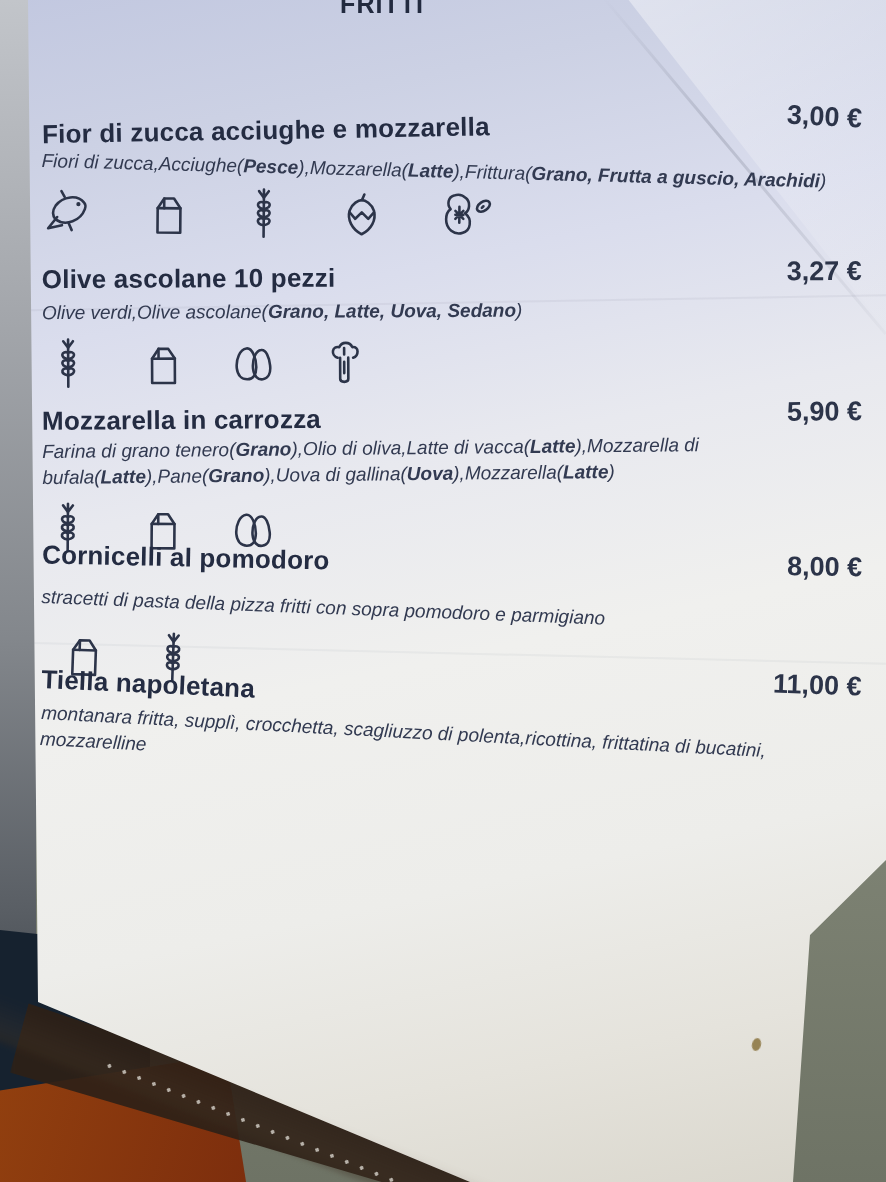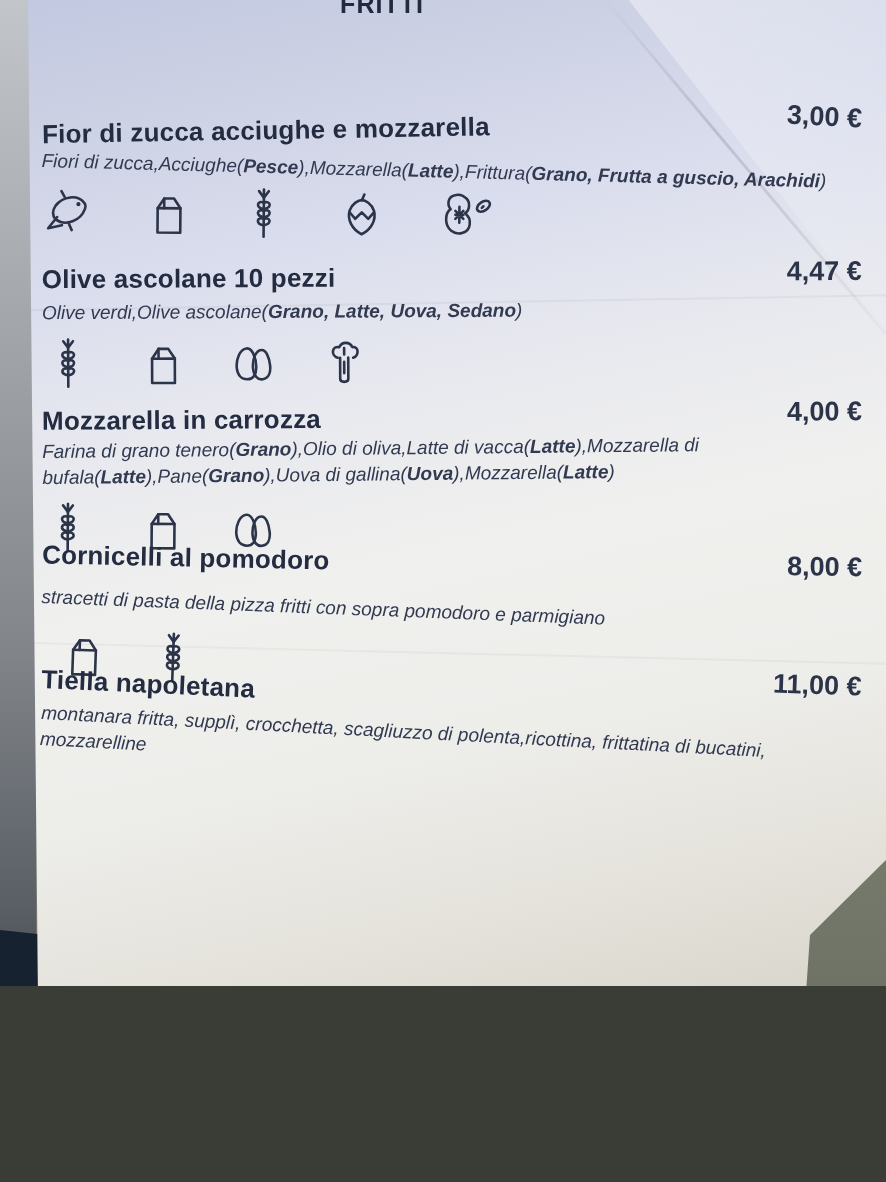--- a/index.html
+++ b/index.html
@@ -1,17 +1,17 @@
 <!DOCTYPE html>
 <html><head>
 <meta charset="utf-8">
 <style>
   html,body{margin:0;padding:0;background:#3a3d36;}
   .photo{
-    position:relative; width:886px; height:986px; overflow:hidden;
+    position:relative; width:886px; height:1182px; overflow:hidden;
     font-family:"Liberation Sans","DejaVu Sans",sans-serif;
     background:linear-gradient(180deg,#838877 0%,#8b9080 45%,#6e7365 100%);
   }
   
   .bg-left-strip{position:absolute;left:0;top:0;width:36px;height:1030px;
     background:linear-gradient(180deg,#c2c5ca 0%,#a4a7ac 30%,#83878c 62%,#5a5f65 88%,#42474d 100%);}
   .bg-navy{position:absolute;left:0;top:938px;width:150px;height:230px;background:#16222f;transform:skewY(6deg);}
   .bg-table{position:absolute;left:-20px;top:1074px;width:260px;height:160px;
     background:linear-gradient(115deg,#93410f,#7c2d0d);transform:rotate(-9deg);}
   .bg-seam-band{position:absolute;left:10px;top:985px;width:620px;height:230px;
@@ -152,21 +152,21 @@
           </svg>
         <svg class="ic ic-wide" viewBox="0 0 80 64">
             <use href="#i-peanut"></use>
           </svg>
       </div>
     </section>
 
     <section class="item item2">
       <div class="trow">
         <h2 class="title">Olive ascolane 10 pezzi</h2>
-        <div class="price">4,47 €</div>
+        <div class="price">3,27 €</div>
       </div>
       <p class="desc"><span>Olive verdi,Olive ascolane(</span><span class="seg-bold">Grano, Latte, Uova, Sedano</span><span>)</span></p>
       <div class="icons gap-md">
         <svg class="ic">
             <use href="#i-wheat"></use>
           </svg>
         <svg class="ic">
             <use href="#i-milk"></use>
           </svg>
         <svg class="ic">
@@ -174,21 +174,21 @@
           </svg>
         <svg class="ic">
             <use href="#i-celery"></use>
           </svg>
       </div>
     </section>
 
     <section class="item item3">
       <div class="trow">
         <h2 class="title">Mozzarella in carrozza</h2>
-        <div class="price">4,00 €</div>
+        <div class="price">5,90 €</div>
       </div>
       <p class="desc"><span>Farina di grano tenero(</span><span class="seg-bold">Grano</span><span>),Olio di oliva,Latte di vacca(</span><span class="seg-bold">Latte</span><span>),Mozzarella di bufala(</span><span class="seg-bold">Latte</span><span>),Pane(</span><span class="seg-bold">Grano</span><span>),Uova di gallina(</span><span class="seg-bold">Uova</span><span>),Mozzarella(</span><span class="seg-bold">Latte</span><span>)</span></p>
       <div class="icons gap-md">
         <svg class="ic">
             <use href="#i-wheat"></use>
           </svg>
         <svg class="ic">
             <use href="#i-milk"></use>
           </svg>
         <svg class="ic">

